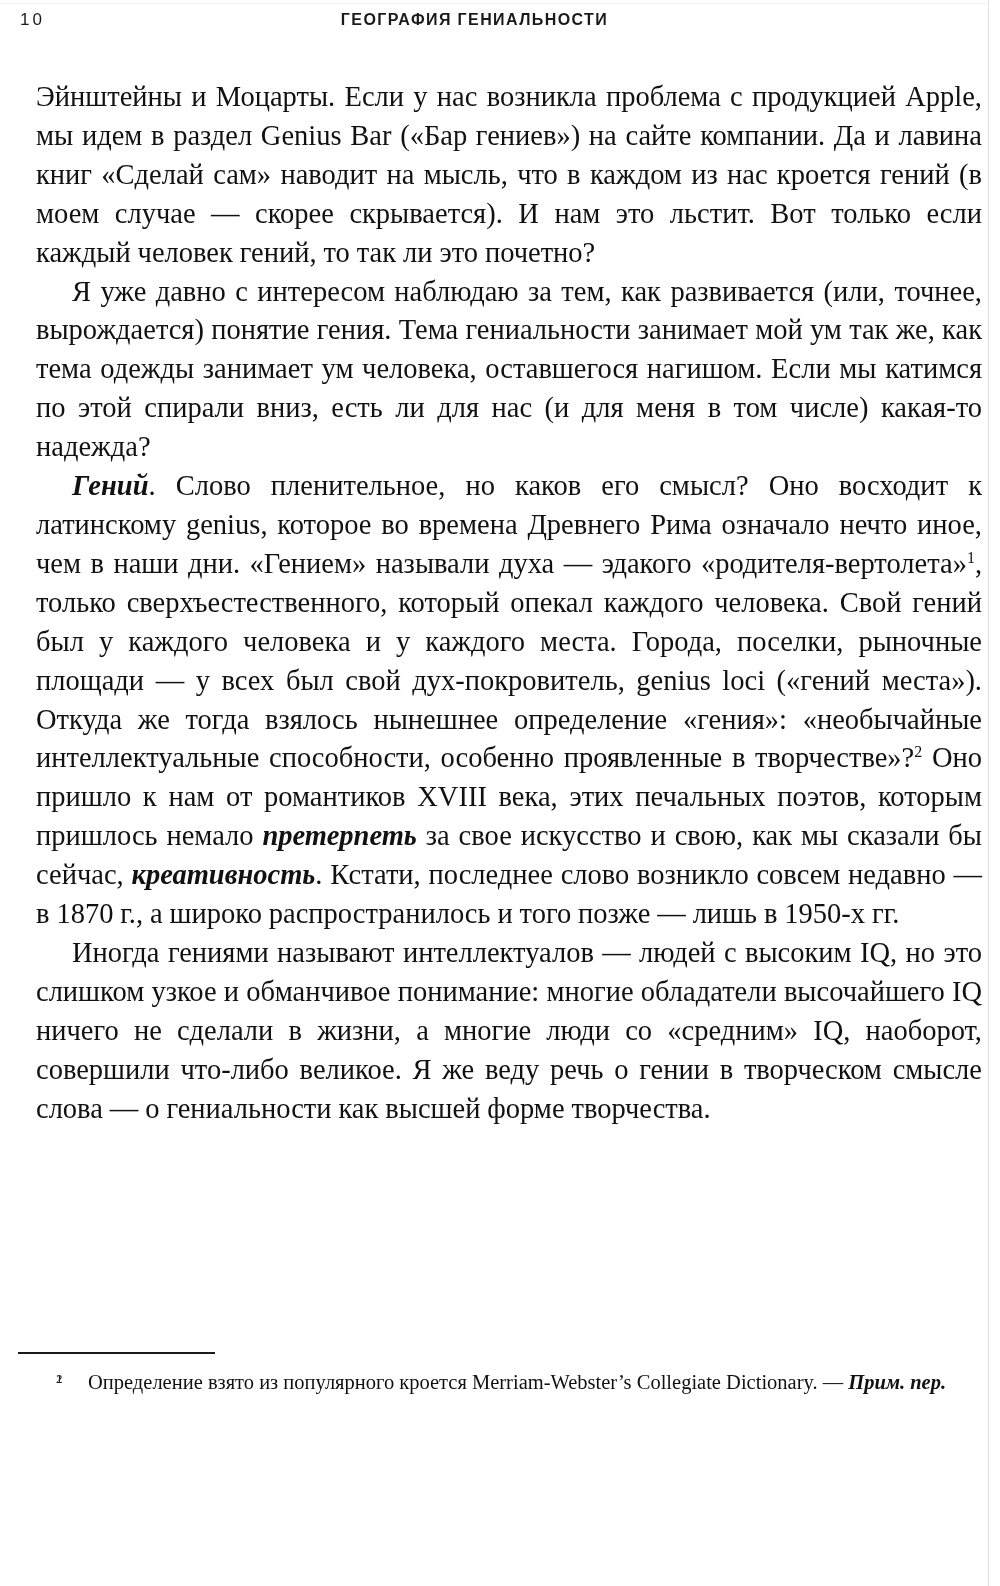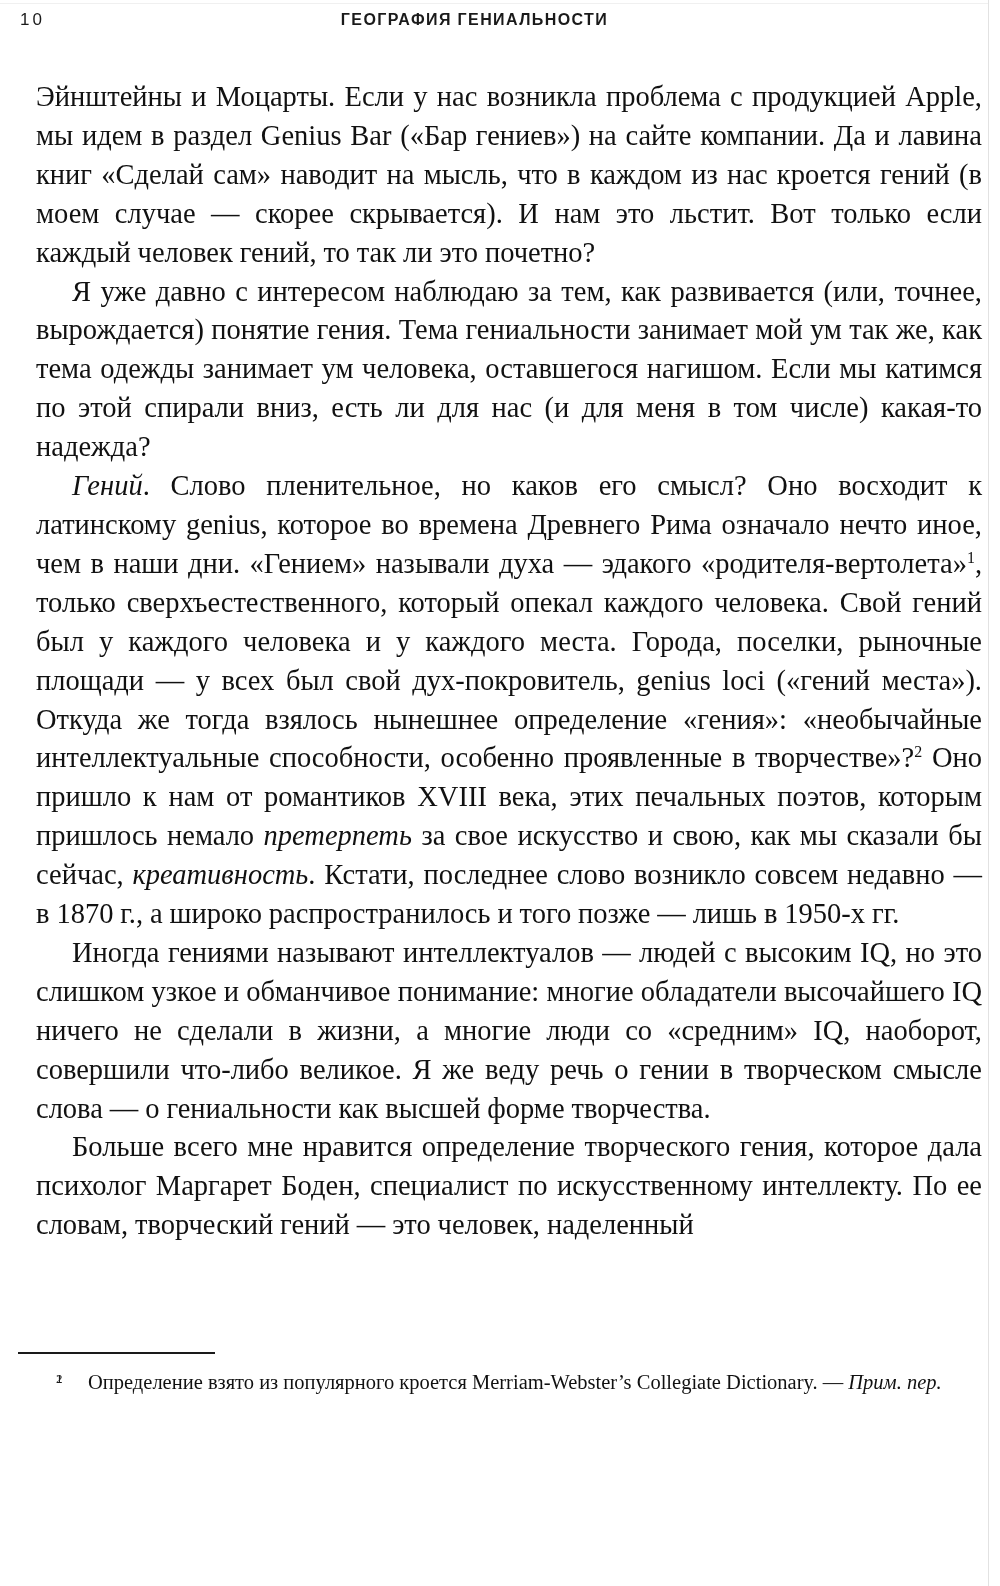--- a/index.html
+++ b/index.html
@@ -85,20 +85,21 @@
     line-height: 38.9px;
     text-indent: 36px;
     hyphens: manual;
     word-spacing: -0.2px;
   }
   p.para.first {
     text-indent: 0;
   }
   .it {
     font-style: italic;
+    font-weight: bold;
   }
   sup.fn {
     font-size: 0.56em;
     vertical-align: super;
     line-height: 0;
   }
 
   
   .footnotes {
     position: absolute;
@@ -139,21 +140,20 @@
   <div class="running-head">
     <div class="folio">10</div>
     <div class="run-title">ГЕОГРАФИЯ ГЕНИАЛЬНОСТИ</div>
   </div>
 
   <div class="body-block">
       <p class="para first"><span>Эйнштейны и Моцарты. Если у нас возникла проблема с продукцией Apple, мы идем в раздел Genius Bar («Бар гениев») на сайте компании. Да и лавина книг «Сделай сам» наводит на мысль, что в каждом из нас кроется гений (в моем случае — скорее скрывается). И нам это льстит. Вот только если каждый человек гений, то так ли это почетно?</span></p>
       <p class="para"><span>Я уже давно с интересом наблюдаю за тем, как развивается (или, точнее, вырождается) понятие гения. Тема гениальности занимает мой ум так же, как тема одежды занимает ум человека, оставшегося нагишом. Если мы катимся по этой спирали вниз, есть ли для нас (и для меня в том числе) какая-то надежда?</span></p>
       <p class="para"><span class="it">Гений</span><span>. Слово пленительное, но каков его смысл? Оно восходит к латинскому genius, которое во времена Древнего Рима означало нечто иное, чем в наши дни. «Гением» называли духа — эдакого «родителя-вертолета»</span><sup class="fn">1</sup><span>, только сверхъестественного, который опекал каждого человека. Свой гений был у каждого человека и у каждого места. Города, поселки, рыночные площади — у всех был свой дух-покровитель, genius loci («гений места»). Откуда же тогда взялось нынешнее определение «гения»: «необычайные интеллектуальные способности, особенно проявленные в творчестве»?</span><sup class="fn">2</sup><span> Оно пришло к нам от романтиков XVIII века, этих печальных поэтов, которым пришлось немало </span><span class="it">претерпеть</span><span> за свое искусство и свою, как мы сказали бы сейчас, </span><span class="it">креативность</span><span>. Кстати, последнее слово возникло совсем недавно — в 1870 г., а широко распространилось и того позже — лишь в 1950-х гг.</span></p>
       <p class="para"><span>Иногда гениями называют интеллектуалов — людей с высоким IQ, но это слишком узкое и обманчивое понимание: многие обладатели высочайшего IQ ничего не сделали в жизни, а многие люди со «средним» IQ, наоборот, совершили что-либо великое. Я же веду речь о гении в творческом смысле слова — о гениальности как высшей форме творчества.</span></p>
-      <p class="para"><span>Больше всего мне нравится определение творческого гения, которое дала психолог Маргарет Боден, специалист по искусственному интеллекту. По ее словам, творческий гений — это человек, наделенный</span></p>
     </div>
 
   <div class="footnotes">
     <div class="fn-rule"></div>
     <div class="fn-list">
         <div class="fn-item"><span class="fn-marker">1</span></div>
         <div class="fn-item"><span class="fn-marker">2</span><span><span>Определение взято из популярного кроется Merriam-Webster’s Collegiate Dictionary. — </span><span class="it">Прим. пер.</span></span></div>
       </div>
   </div>
 

